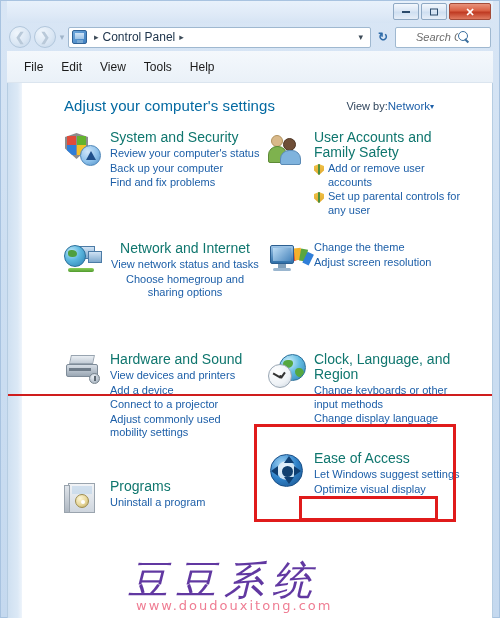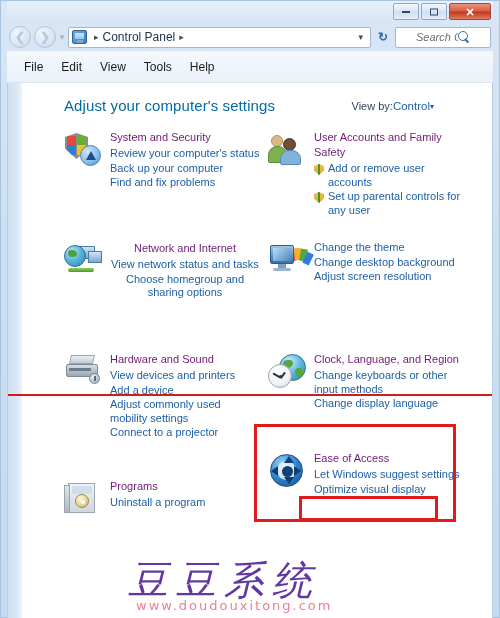--- a/index.html
+++ b/index.html
@@ -180,22 +180,22 @@
     position: relative;
   }
   .cat {
     position: absolute;
     display: flex;
     width: 196px;
   }
   .cat .ico { width: 46px; flex: 0 0 46px; padding-top: 2px; }
   .cat .txt { flex: 1 1 auto; }
   .cat h2 {
-    font-size: 11px; font-weight: normal;
-    color: #701a75; line-height: 15px;
+    font-size: 14px; font-weight: normal;
+    color: #0f766e; line-height: 15px;
     margin-bottom: 2px;
   }
   .cat a.task {
     display: block;
     font-size: 11px; color: #1d5fa8;
     line-height: 13.5px;
     text-decoration: none;
     margin-bottom: 1px;
   }
   .cat a.task.shield { padding-left: 14px; position: relative; }
@@ -426,21 +426,21 @@
 
   <div id="content">
     <div id="leftrail"></div>
 
     <div id="pane">
 
       <div id="hdrrow">
         <div id="pagetitle">Adjust your computer's settings</div>
         <div id="viewby">
           <span class="lbl">View by:</span>
-          <span class="val">Control</span>
+          <span class="val">Network</span>
           <span class="car">▾</span>
         </div>
       </div>
 
       <div id="grid">
 
         <div class="cat" style="left:0px; top:0px;">
           <div class="ico">
             <div class="ic ic-sys">
               <div class="shield">
@@ -501,40 +501,39 @@
                   <i class="f3"></i>
                   <i class="f4"></i>
                 </div>
               <div class="mon"></div>
                 <div class="stand"></div>
                 <div class="base"></div>
             </div>
           </div>
           <div class="txt">
             <a class="task">Change the theme</a>
-            <a class="task">Change desktop background</a>
             <a class="task">Adjust screen resolution</a>
           </div>
         </div>
 
         <div class="cat" style="left:0px; top:222px;">
           <div class="ico">
             <div class="ic ic-hw">
               <div class="top"></div>
                 <div class="body"></div>
                 <div class="slot"></div>
                 <div class="knob"></div>
             </div>
           </div>
           <div class="txt">
             <h2>Hardware and Sound</h2>
             <a class="task">View devices and printers</a>
             <a class="task">Add a device</a>
+            <a class="task">Connect to a projector</a>
             <a class="task">Adjust commonly used mobility settings</a>
-            <a class="task">Connect to a projector</a>
           </div>
         </div>
 
         <div class="cat" style="left:204px; top:222px;">
           <div class="ico">
             <div class="ic ic-clk">
               <div class="globe">
                   <span class="l1"></span>
                   <span class="l2"></span>
                 </div>

